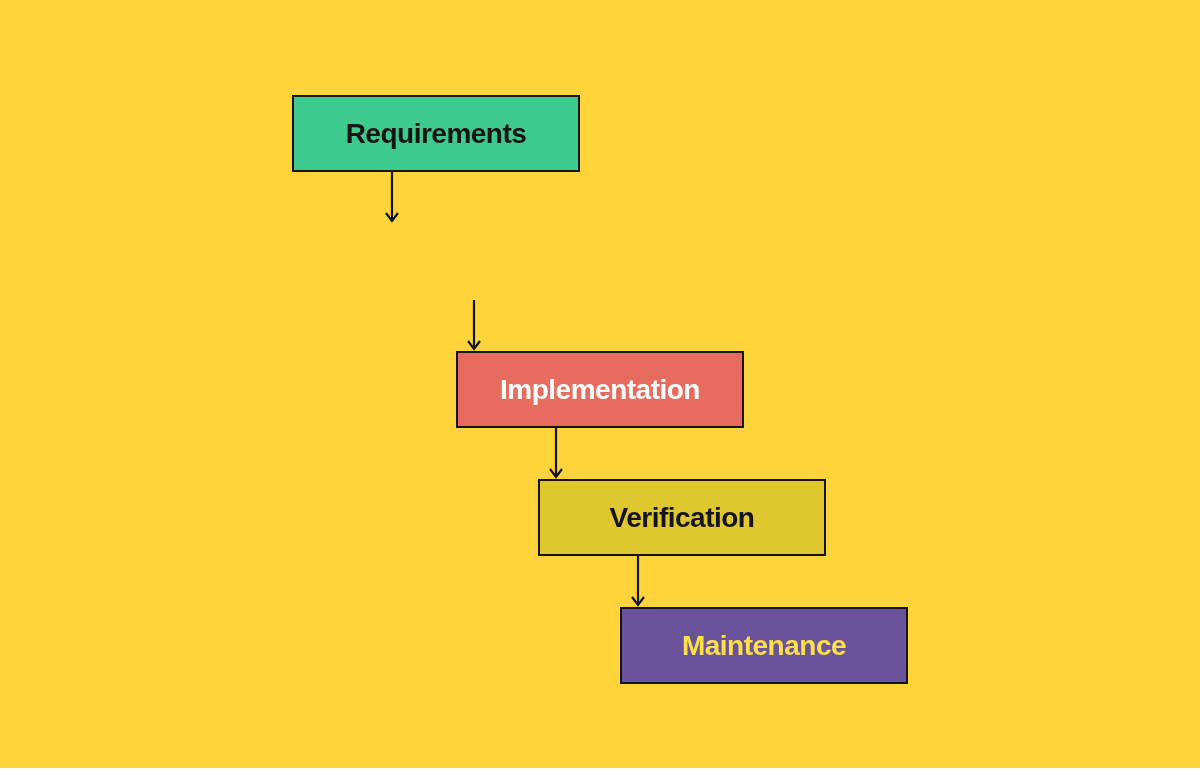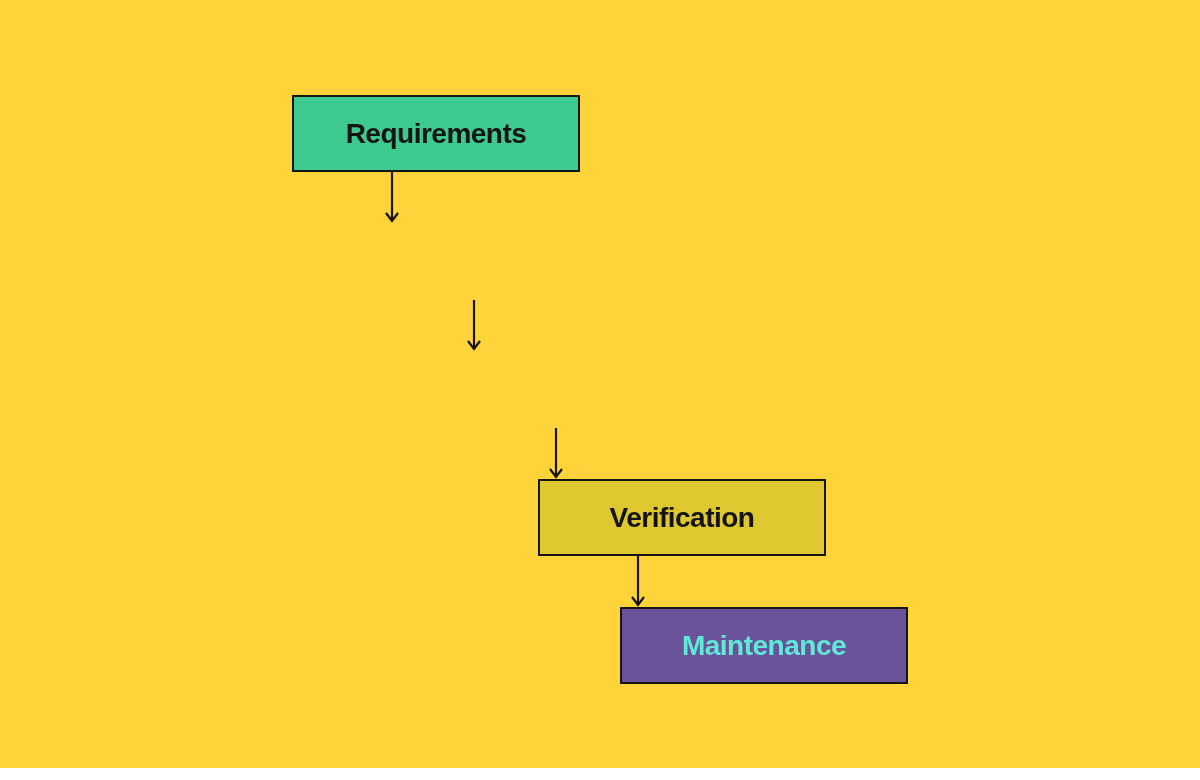--- a/index.html
+++ b/index.html
@@ -58,32 +58,35 @@
     <line x1="8" y1="0" x2="8" y2="48" stroke="currentColor" stroke-width="2.2"></line>
     <polyline points="2,41 8,49 14,41" fill="none" stroke="currentColor" stroke-width="2.2"></polyline>
   </svg>
 
 
   <svg class="connector c1" viewBox="0 0 16 51" xmlns="http://www.w3.org/2000/svg" style="color: rgb(20, 20, 20);">
     <line x1="8" y1="0" x2="8" y2="48" stroke="currentColor" stroke-width="2.2"></line>
     <polyline points="2,41 8,49 14,41" fill="none" stroke="currentColor" stroke-width="2.2"></polyline>
   </svg>
 
+  <div class="stage s2" style="background-color: rgb(231, 108, 94); color: rgb(255, 255, 255);">
+    <span class="label">Implementation</span>
+  </div>
 
   <svg class="connector c2" viewBox="0 0 16 51" xmlns="http://www.w3.org/2000/svg" style="color: rgb(20, 20, 20);">
     <line x1="8" y1="0" x2="8" y2="48" stroke="currentColor" stroke-width="2.2"></line>
     <polyline points="2,41 8,49 14,41" fill="none" stroke="currentColor" stroke-width="2.2"></polyline>
   </svg>
 
   <div class="stage s3" style="background-color: rgb(223, 199, 47); color: rgb(20, 20, 20);">
     <span class="label">Verification</span>
   </div>
 
   <svg class="connector c3" viewBox="0 0 16 51" xmlns="http://www.w3.org/2000/svg" style="color: rgb(20, 20, 20);">
     <line x1="8" y1="0" x2="8" y2="48" stroke="currentColor" stroke-width="2.2"></line>
     <polyline points="2,41 8,49 14,41" fill="none" stroke="currentColor" stroke-width="2.2"></polyline>
   </svg>
 
-  <div class="stage s4" style="background-color: rgb(107, 83, 155); color: #5eead4;">
+  <div class="stage s4" style="background-color: rgb(107, 83, 155); color: #fde047;">
     <span class="label">Maintenance</span>
   </div>
 
 </div>
 
 </body></html>

